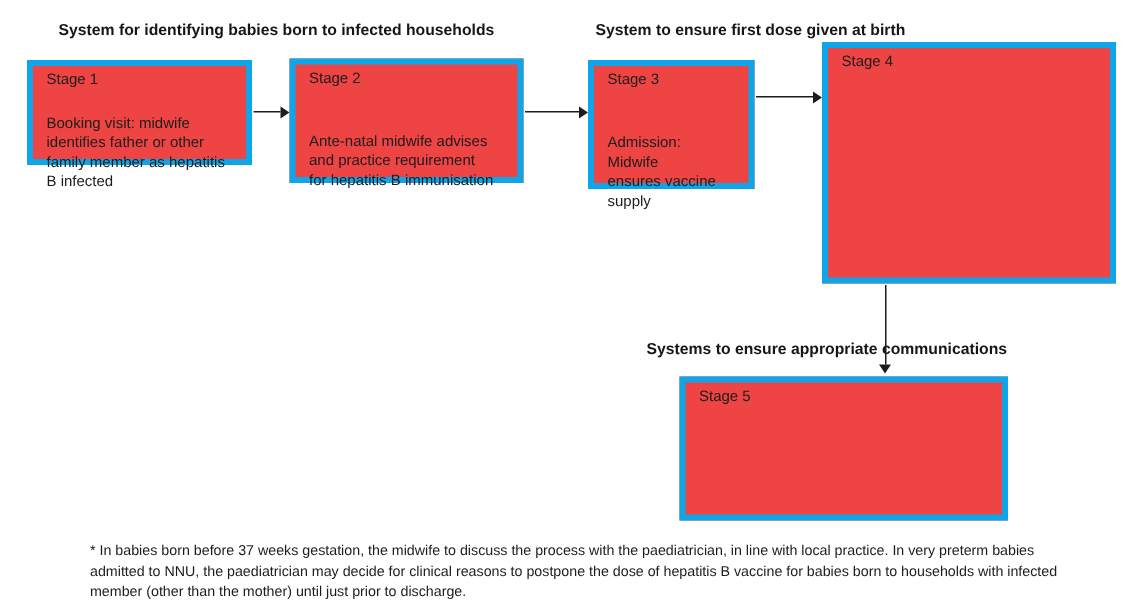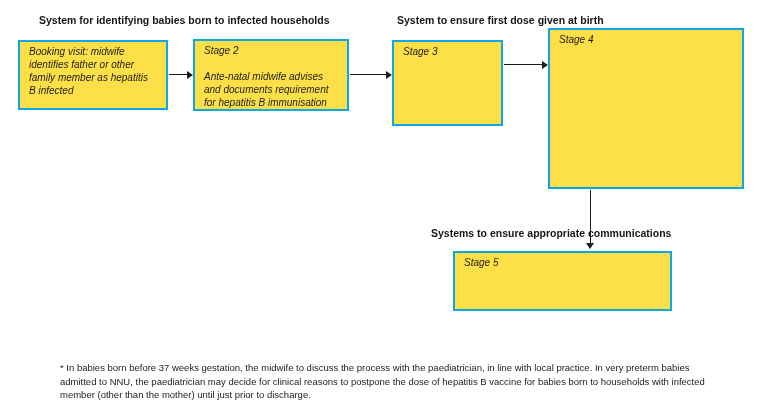--- a/index.html
+++ b/index.html
@@ -19,32 +19,32 @@
   .heading {
     position: absolute;
     font-size: 10.5px;
     font-weight: bold;
     white-space: nowrap;
     color: #161616;
   }
   .stage-box {
     position: absolute;
     box-sizing: border-box;
-    border: 2px solid #0ea5e9;
-    background: #fde047;
+    border: 4px solid #0ea5e9;
+    background: #ef4444;
     padding: 3px 6px 0 9px;
     font-size: 10px;
     line-height: 13px;
-    font-style: italic;
   }
   .stage-title {
     white-space: pre;
   }
   .stage-body {
     white-space: pre-wrap;
+    margin-top: 16px;
   }
   .arrow-group { display: contents; }
   .arrow-line-h {
     position: absolute;
     height: 1px;
     background: #1c1c1c;
   }
   .arrow-line-v {
     position: absolute;
     width: 1px;
@@ -83,47 +83,52 @@
 
   
   <div class="heading" style="left:39px; top:14px;">System for identifying babies born to infected households</div>
 
   <div class="heading" style="left:397px; top:14px;">System to ensure first dose given at birth</div>
 
   <div class="heading" style="left:431px; top:227px;">Systems to ensure appropriate communications</div>
 
   
   <div class="stage-box" style="left:18px; top:40px; width:150px; height:70px;">
+    <div class="stage-title">Stage 1</div>
     <div class="stage-body">Booking visit: midwife
 identifies father or other
 family member as hepatitis
 B infected</div>
   </div>
 
   
-  <div class="stage-box" style="left:193px; top:39px; width:156px; height:72px;">
+  <div class="stage-box" style="left:193px; top:39px; width:156px; height:83px;">
     <div class="stage-title">Stage 2</div>
     <div class="stage-body">
 Ante-natal midwife advises
-and documents requirement
+and practice requirement
 for hepatitis B immunisation</div>
   </div>
 
   
   <div class="stage-box" style="left:392px; top:40px; width:111px; height:86px;">
     <div class="stage-title">Stage 3</div>
+    <div class="stage-body">
+Admission:  Midwife
+ensures vaccine
+supply</div>
   </div>
 
   
   <div class="stage-box" style="left:548px; top:28px; width:196px; height:161px;">
     <div class="stage-title">Stage 4</div>
   </div>
 
   
-  <div class="stage-box" style="left:453px; top:251px; width:219px; height:60px;">
+  <div class="stage-box" style="left:453px; top:251px; width:219px; height:96px;">
     <div class="stage-title">Stage 5</div>
   </div>
 
   
   <div class="arrow-group">
     <div class="arrow-line-h" style="left:169px; top:74px; width:18px;"></div>
     <div class="arrow-head-right" style="left:187px; top:71px;"></div>
   </div>
 
   

